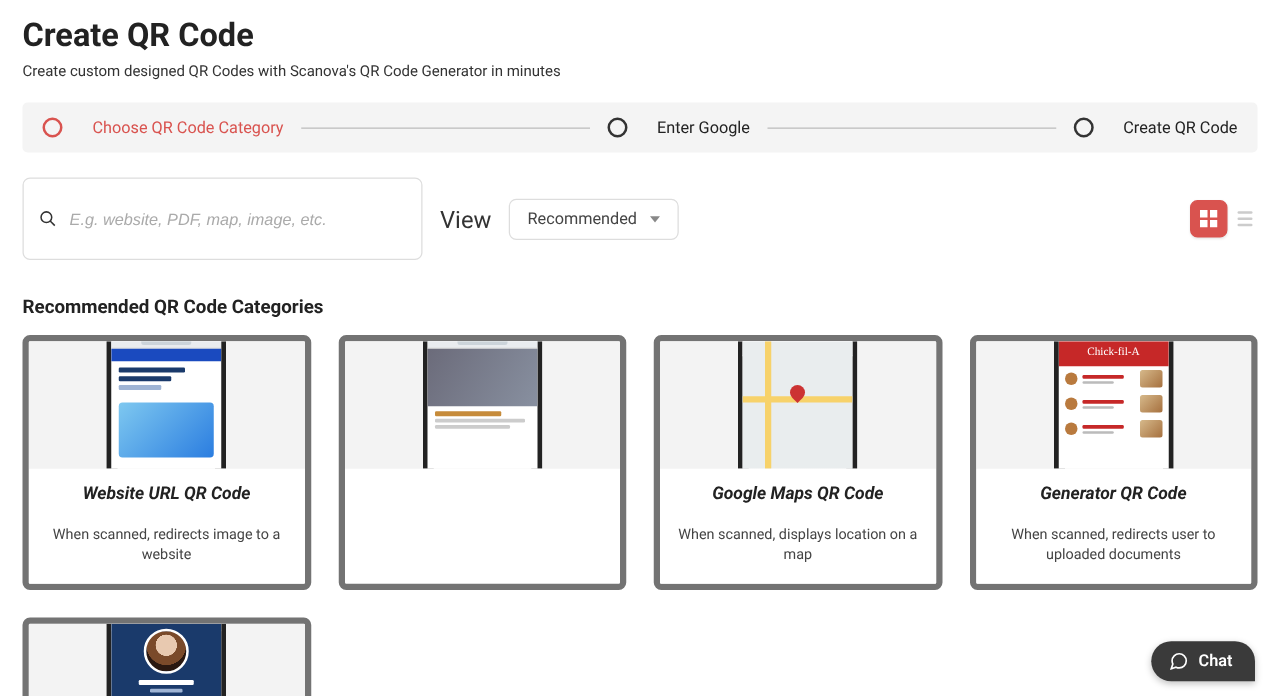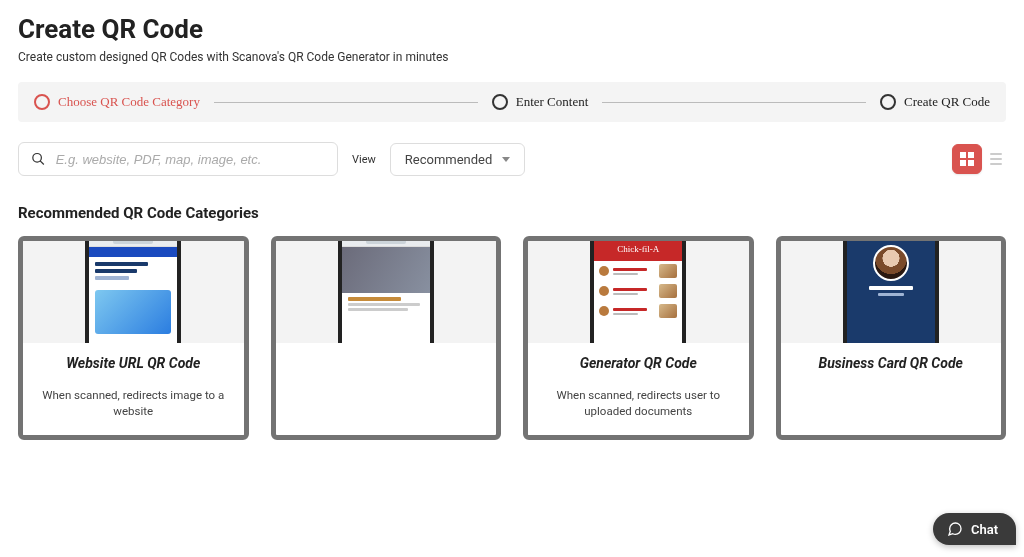--- a/index.html
+++ b/index.html
@@ -15,42 +15,42 @@
 
   .stepper {
     background: #f4f4f4;
     border-radius: 4px;
     display: flex;
     align-items: center;
     padding: 12px 16px;
     margin-bottom: 20px;
     font-size: 13px;
   }
-  .step { display: flex; align-items: center; gap: 8px; white-space: nowrap; font-family: Liberation Serif, serif; }
+  .step { display: flex; align-items: center; gap: 24px; white-space: nowrap; }
   .step .ring {
     width: 16px; height: 16px; border-radius: 50%;
     border: 2px solid #333; display: inline-block;
   }
   .step.active { color: #d9534f; }
   .step.active .ring { border-color: #d9534f; }
   .step-line { flex: 1; height: 1px; background: #bbb; margin: 0 14px; }
 
   .controls { display: flex; align-items: center; gap: 14px; margin-bottom: 24px; }
   .search-box {
     display: flex; align-items: center;
     border: 1px solid #ddd; border-radius: 6px;
-    padding: 8px 12px; width: 320px;
+    padding: 24px 12px; width: 320px;
   }
   .search-box input {
     border: none; outline: none; font-size: 13px;
     width: 100%; color: #333; background: transparent;
   }
   .search-box input::placeholder { color: #aaa; font-style: italic; }
   .search-icon { width: 16px; height: 16px; margin-right: 10px; }
-  .view-label { font-size: 11px; color: #333; }
+  .view-label { font-size: 19px; color: #333; }
   .select-box {
     border: 1px solid #ddd; border-radius: 6px;
     padding: 8px 14px; font-size: 13px; color: #444;
     display: flex; align-items: center; gap: 10px; cursor: pointer;
   }
   .spacer { flex: 1; }
   .view-toggle-group { display: flex; align-items: center; gap: 4px; }
   .grid-toggle {
     width: 30px; height: 30px; border: 1px solid #d9534f;
     background: #d9534f; border-radius: 6px; display: flex;
@@ -168,21 +168,21 @@
     border: 2px solid #fff;
   }
   .bc-name { height:4px; width:50%; background:#fff; border-radius:1px; margin-top:5px; }
   .bc-sub  { height:3px; width:30%; background:#9fb4d4; border-radius:1px; margin-top:3px; }
 
   .card-body { padding: 12px 10px 16px; text-align: center; background:#fff; }
   .card-title { font-size: 14px; font-weight: 700; margin-bottom: 17px; font-style: italic; }
   .card-desc  { font-size: 11.5px; color: #444; line-height: 1.35; }
 
   .chat-pill {
-    position: fixed; right: 8px; bottom: 12px;
+    position: fixed; right: 20px; bottom: 12px;
     background: #3a3a3a; color: #fff;
     border-radius: 20px 20px 0 20px;
     padding: 8px 18px 8px 14px;
     font-size: 13px; font-weight: 600;
     display: flex; align-items: center; gap: 8px;
     cursor: pointer;
     box-shadow: 0 2px 6px rgba(0,0,0,.25);
   }
   .caret-down {
     width: 0; height: 0; border-left: 4px solid transparent; border-right: 4px solid transparent;
@@ -196,21 +196,21 @@
 <p class="subtitle">Create custom designed QR Codes with Scanova's QR Code Generator in minutes</p>
 
 <div class="stepper">
   <div class="step active">
     <span class="ring"></span>
     <span>Choose QR Code Category</span>
   </div>
   <div class="step-line"></div>
   <div class="step">
     <span class="ring"></span>
-    <span>Enter Content</span>
+    <span>Enter Google</span>
   </div>
   <div class="step-line"></div>
   <div class="step">
     <span class="ring"></span>
     <span>Create QR Code</span>
   </div>
 </div>
 
 <div class="controls">
   <div class="search-box">
@@ -281,20 +281,39 @@
             </div>
           <div class="hero-img"></div>
           <div class="caption"></div>
           <div class="para w90"></div>
             <div class="para w70"></div>
         </div>
       </div>
     </div>
   </div>
 
+  <div class="card">
+    <div class="card-preview">
+      <div class="phone">
+
+        <div class="screen">
+          <div class="map-top">
+              <div class="chip a"></div>
+              <div class="chip b"></div>
+            </div>
+          <div class="map-bg"></div>
+          <div class="pin"></div>
+        </div>
+      </div>
+    </div>
+    <div class="card-body">
+      <div class="card-title">Google Maps QR Code</div>
+      <div class="card-desc">When scanned, displays location on a map</div>
+    </div>
+  </div>
 
   <div class="card">
     <div class="card-preview">
       <div class="phone">
 
         <div class="screen">
           <div class="doc-hdr">
               <span>Chick-fil-A</span>
             </div>
           <div class="menu-row">

